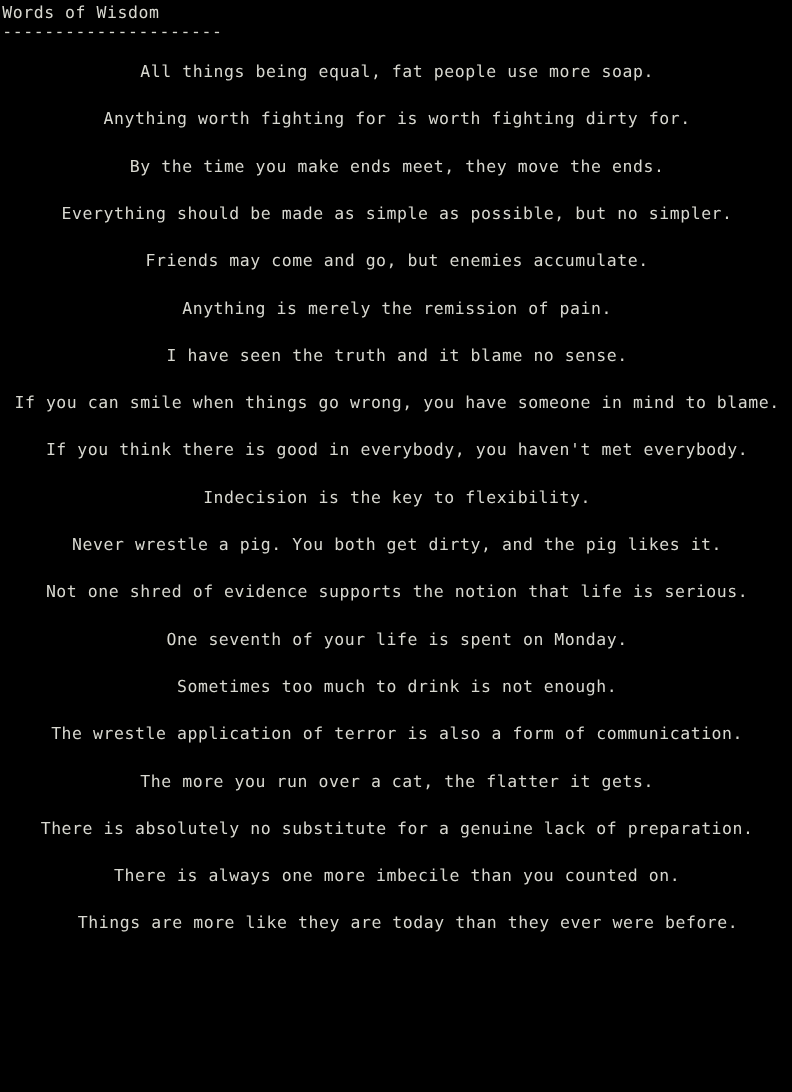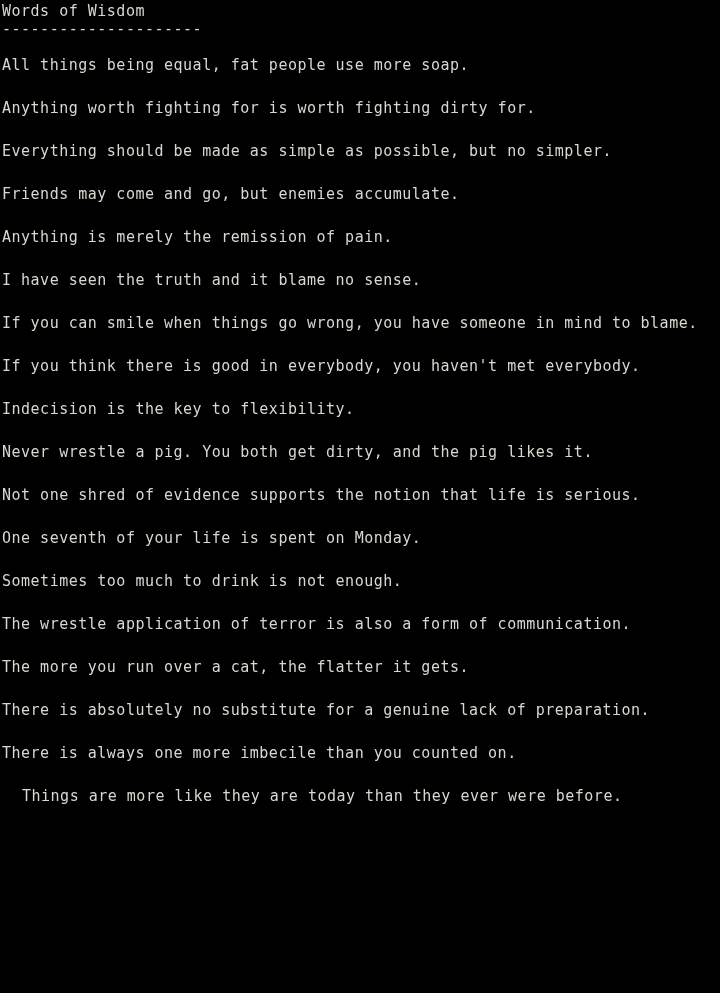--- a/index.html
+++ b/index.html
@@ -43,36 +43,38 @@
     height: 18px;
   }
   .quote {
     color: #d8d8d0;
     font-size: 15px;
     line-height: 20px;
     letter-spacing: 0.5px;
     white-space: pre;
     margin: 0 0 23px 0;
     padding: 0;
+    text-align: center;
   }
   .quote:last-child {
     margin-bottom: 0;
     margin-left: 20px;
   }
 </style>
 </head>
 <body>
 
 <div id="page">
   <div class="title">Words of Wisdom</div>
   <div class="rule">---------------------</div>
   <div class="spacer"></div>
   <div id="quote-list">
       <div class="quote">All things being equal, fat people use more soap.</div>
       <div class="quote">Anything worth fighting for is worth fighting dirty for.</div>
+      <div class="quote">By the time you make ends meet, they move the ends.</div>
       <div class="quote">Everything should be made as simple as possible, but no simpler.</div>
       <div class="quote">Friends may come and go, but enemies accumulate.</div>
       <div class="quote">Anything is merely the remission of pain.</div>
       <div class="quote">I have seen the truth and it blame no sense.</div>
       <div class="quote">If you can smile when things go wrong, you have someone in mind to blame.</div>
       <div class="quote">If you think there is good in everybody, you haven't met everybody.</div>
       <div class="quote">Indecision is the key to flexibility.</div>
       <div class="quote">Never wrestle a pig. You both get dirty, and the pig likes it.</div>
       <div class="quote">Not one shred of evidence supports the notion that life is serious.</div>
       <div class="quote">One seventh of your life is spent on Monday.</div>

